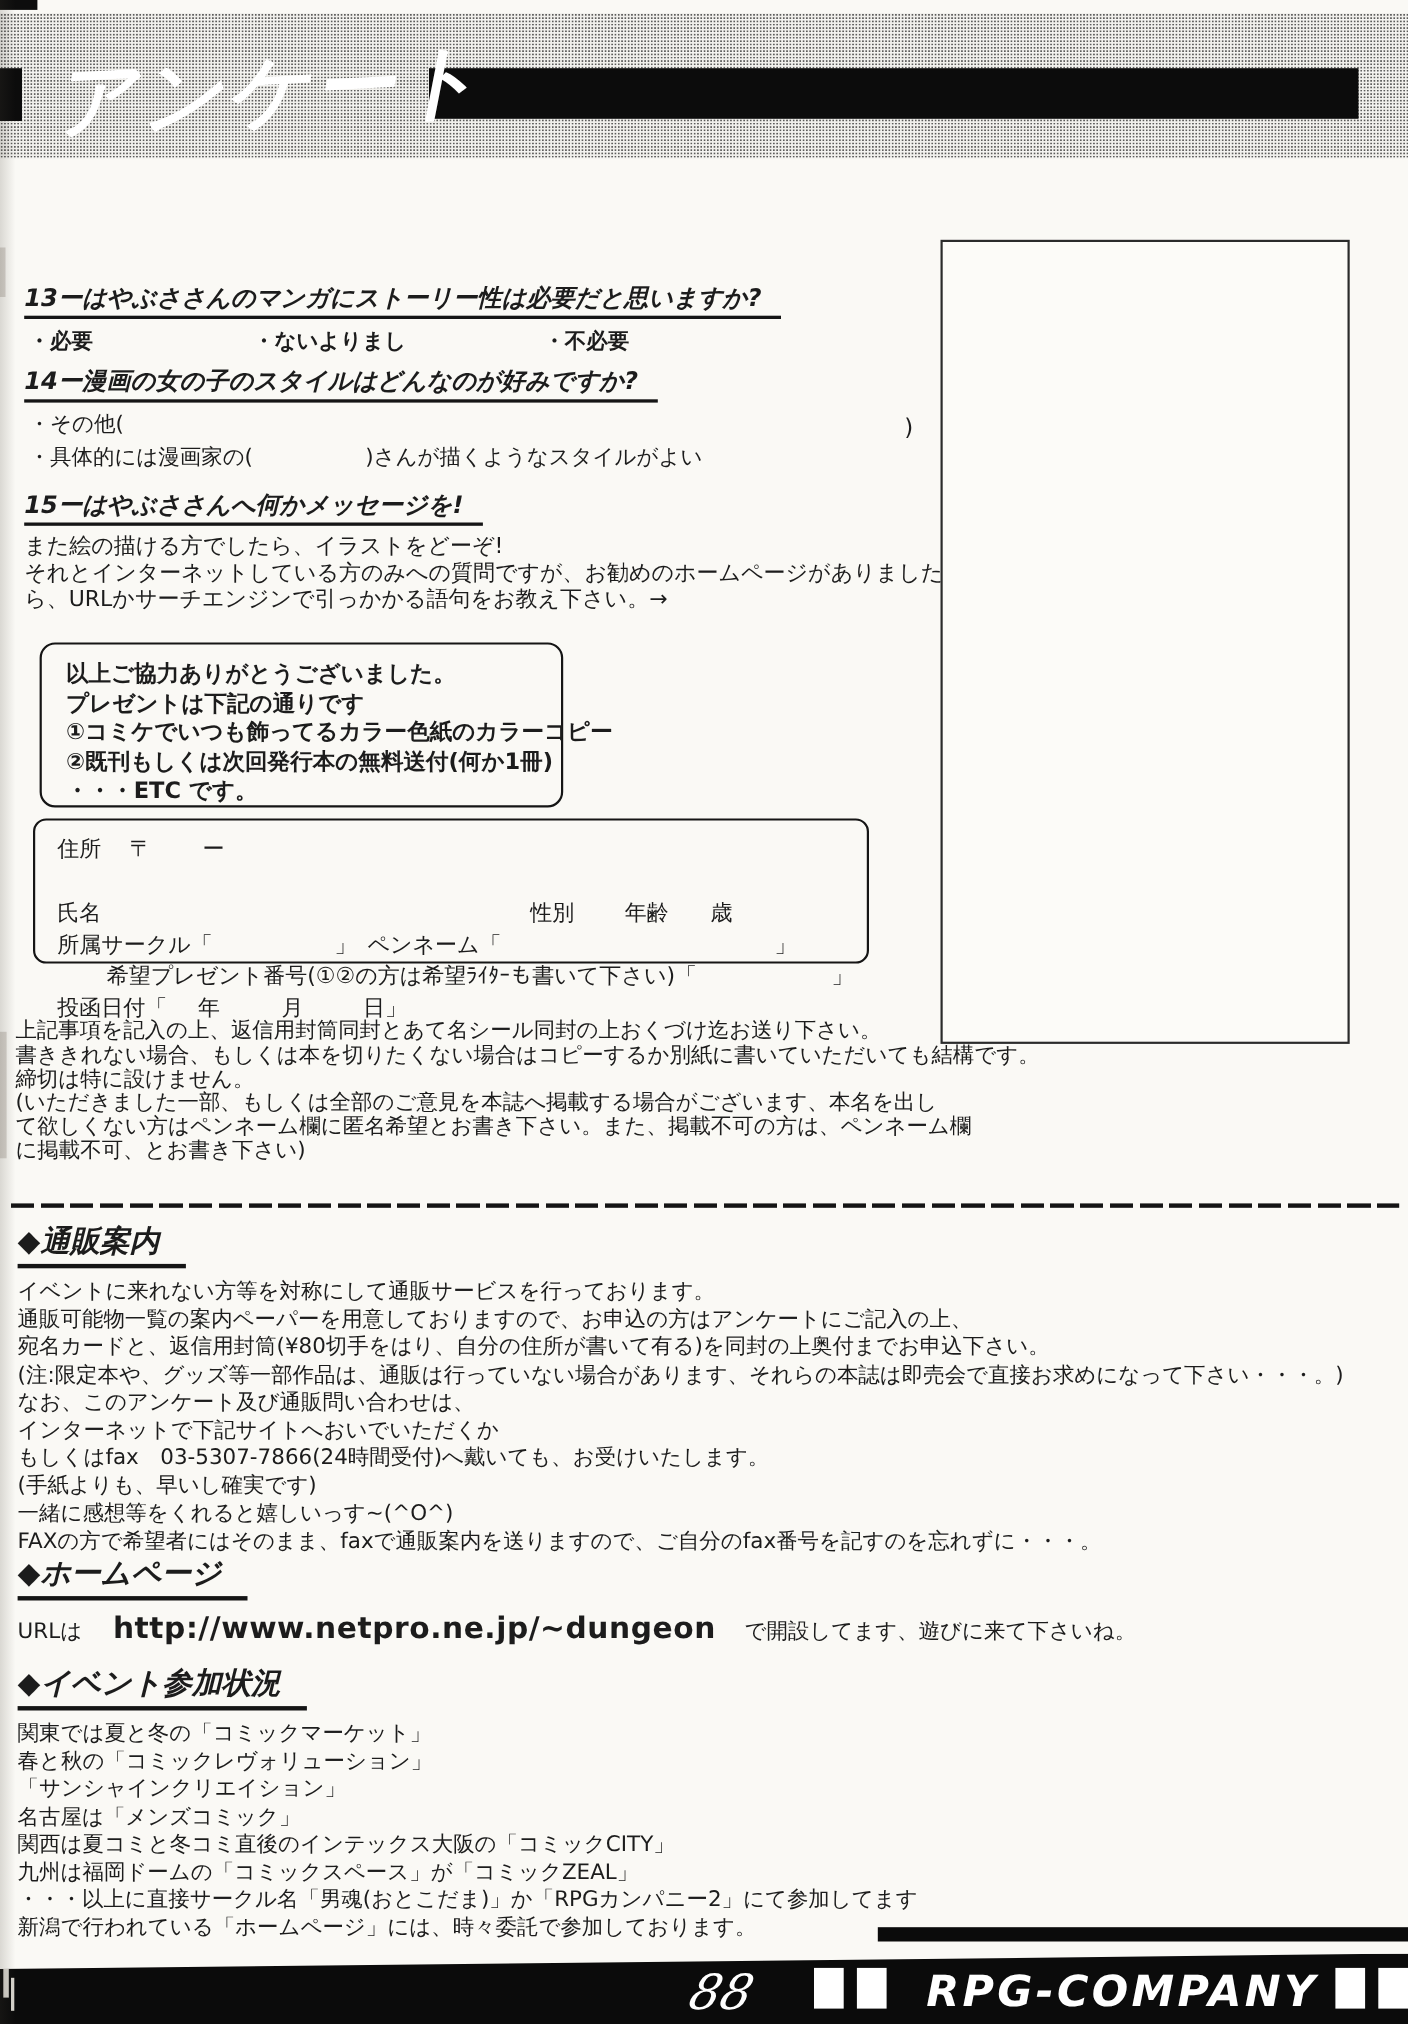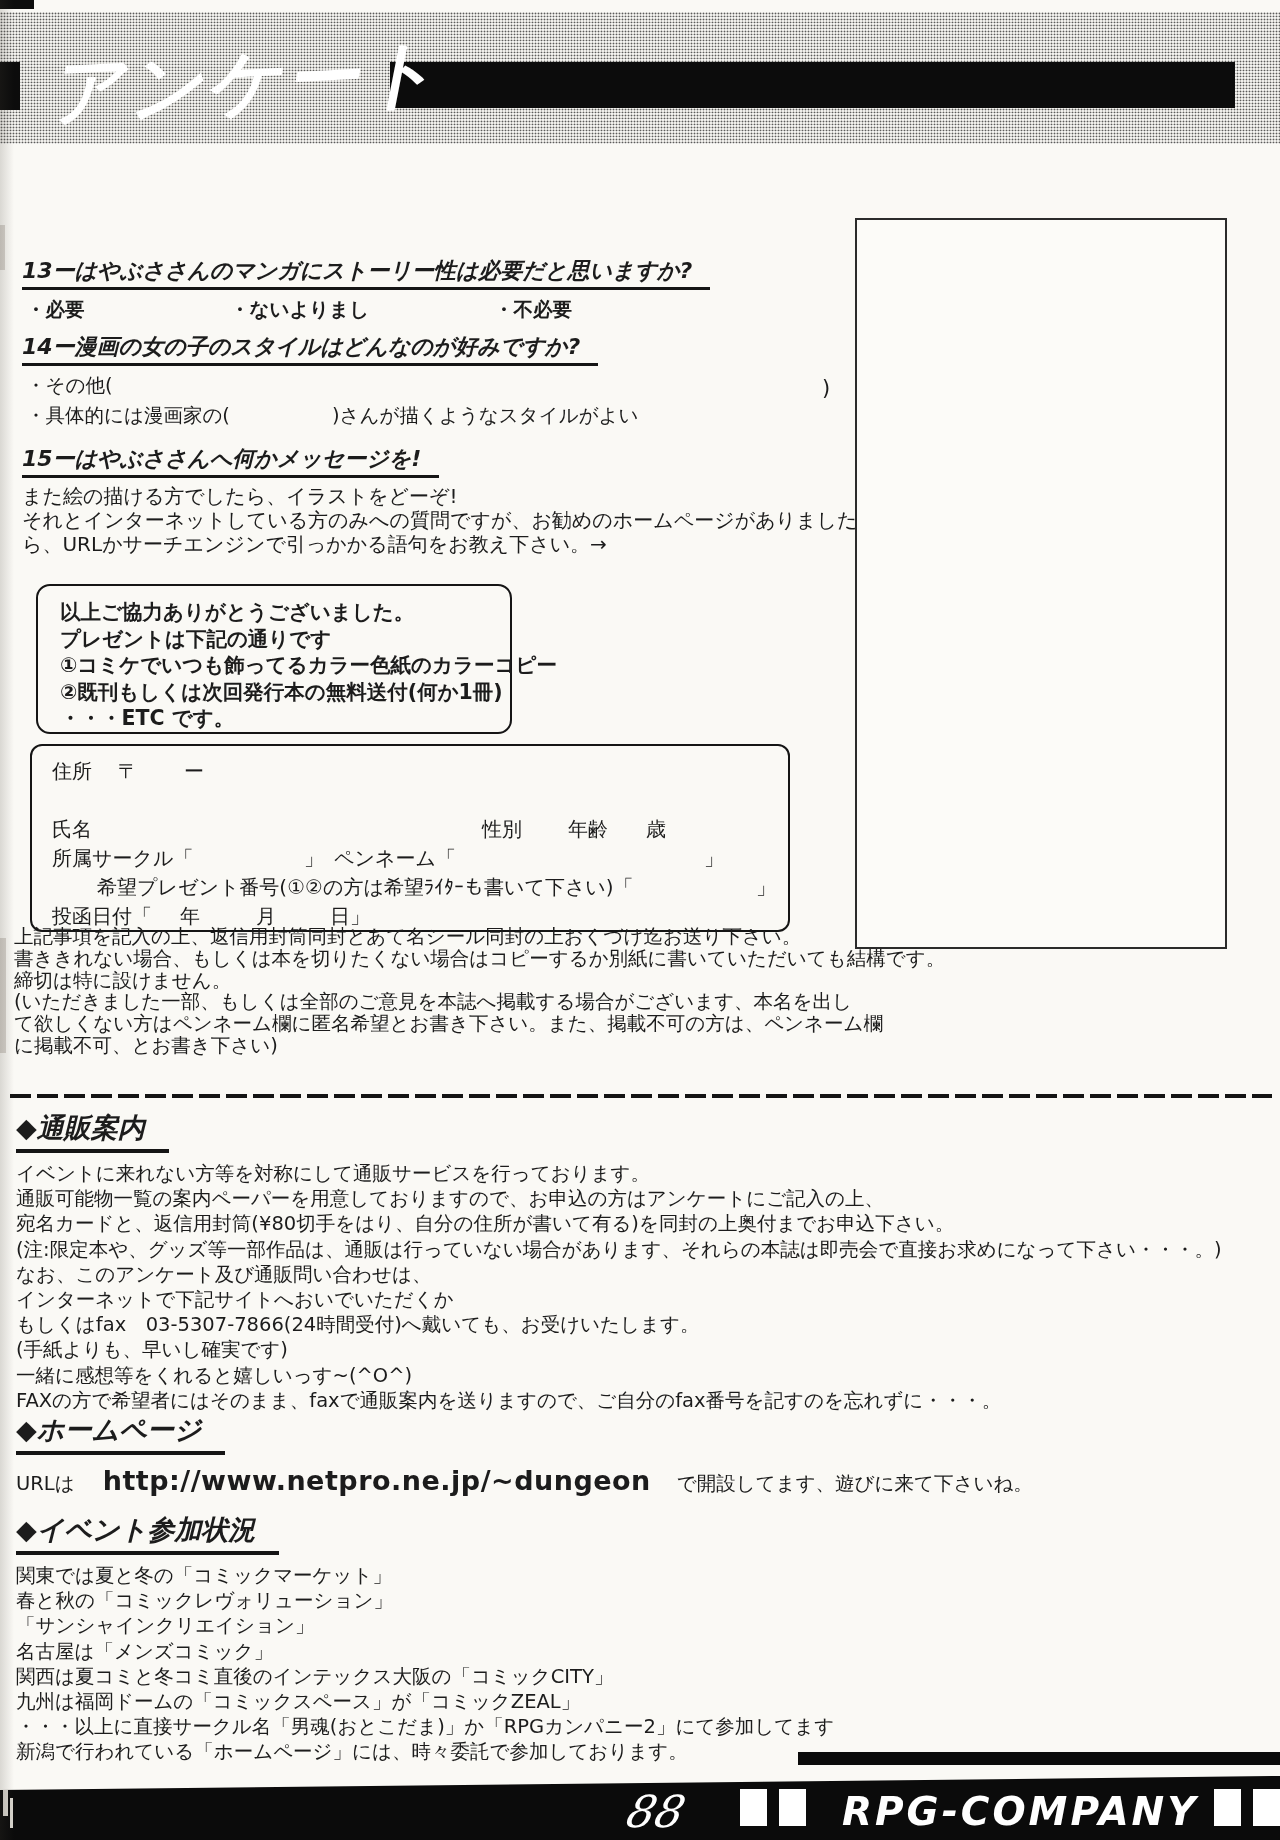--- a/index.html
+++ b/index.html
@@ -45,21 +45,21 @@
   .q-block { position:absolute; left:22px; }
   .opt-row { position:relative; height:24px; margin-top:6px; }
   .opt-row span { position:absolute; white-space:nowrap; font-size:19.5px; }
   .thanks-box {
     position:absolute; left:36px; top:584px; width:476px; height:150px;
     border:2.5px solid #151515; border-radius:14px;
     padding:13px 0 0 22px; box-sizing:border-box;
   }
   .thanks-box div { font-weight:bold; font-size:20.5px; line-height:26.5px; white-space:nowrap; }
   .form-box {
-    position:absolute; left:30px; top:744px; width:760px; height:188px;
+    position:absolute; left:30px; top:744px; width:760px; height:132px;
     border:2.5px solid #151515; border-radius:12px; box-sizing:border-box;text-align:center;
   }
   .form-box span { position:absolute; white-space:nowrap; font-size:20px; }
   .illust-box {
     position:absolute; left:855px; top:218px; width:368px; height:727px;
     border:2px solid #2b2b2b; background:#fcfbf8;
   }
   .notes { position:absolute; left:14px; top:926px; }
   .notes div { white-space:nowrap; font-size:19.5px; line-height:21.8px; }
   .dashed-sep {

